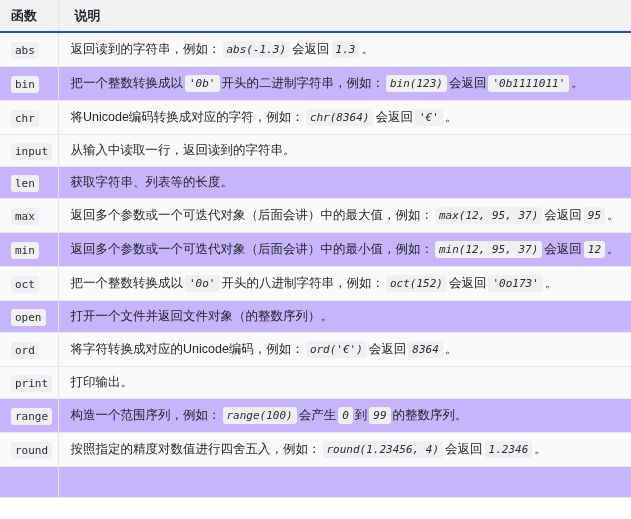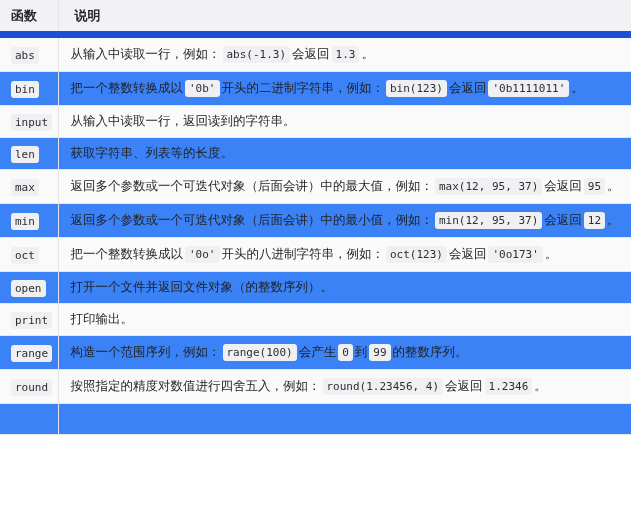--- a/index.html
+++ b/index.html
@@ -31,33 +31,33 @@
     vertical-align: middle;
     text-align: left;
   }
 
   .func-table thead th {
     background: #f2f2f5;
     height: 31px;
     font-size: 13px;
     font-weight: bold;
     color: #25262b;
-    border-bottom: 7px solid #1d4ed8;
+    border-bottom: 2px solid #1d4ed8;
   }
   .func-table thead th.h-name {
     padding-left: 11px;
     border-right: 1px solid #e4e4e8;
   }
   .func-table thead th.h-desc {
     padding-left: 16px;
   }
 
   .func-table tbody tr { height: 31px; }
   .func-table tbody tr.odd  td { background: #fafafa; }
-  .func-table tbody tr.even td { background: #3b82f6; }
+  .func-table tbody tr.even td { background: #c4b5fd; }
 
   .func-table tbody td.cell-name {
     border-right: 1px solid #e4e4e8;
     padding-left: 11px;
     white-space: nowrap;
   }
   .func-table tbody td.cell-desc {
     padding-left: 12px;
     padding-right: 6px;
     font-size: 12.5px;
@@ -74,20 +74,21 @@
     color: #2b2d31;
     background: #f0f0f3;
     border-radius: 3px;
     padding: 1px 4px;
     line-height: 15px;
     vertical-align: baseline;
   }
 
   .cell-desc .chip {
     margin: 8px 2px;
+    font-style: italic;
   }
 
   .txt { vertical-align: baseline; }
 </style>
 </head>
 <body>
 
 <table class="func-table">
   <colgroup>
     <col class="c-name">
@@ -95,49 +96,57 @@
   </colgroup>
   <thead>
     <tr>
       <th class="h-name">函数</th>
       <th class="h-desc">说明</th>
     </tr>
   </thead>
   <tbody id="table-body">
       <tr class="odd">
         <td class="cell-name"><span class="chip">abs</span></td>
-        <td class="cell-desc"><span class="txt">从输入中读取一行，例如：</span><span class="chip">abs(-1.3)</span><span class="txt">会返回</span><span class="chip">1.3</span><span class="txt">。</span></td>
+        <td class="cell-desc"><span class="txt">返回读到的字符串，例如：</span><span class="chip">abs(-1.3)</span><span class="txt">会返回</span><span class="chip">1.3</span><span class="txt">。</span></td>
       </tr>
       <tr class="even">
         <td class="cell-name"><span class="chip">bin</span></td>
         <td class="cell-desc"><span class="txt">把一个整数转换成以</span><span class="chip">'0b'</span><span class="txt">开头的二进制字符串，例如：</span><span class="chip">bin(123)</span><span class="txt">会返回</span><span class="chip">'0b1111011'</span><span class="txt">。</span></td>
+      </tr>
+      <tr class="odd">
+        <td class="cell-name"><span class="chip">chr</span></td>
+        <td class="cell-desc"><span class="txt">将Unicode编码转换成对应的字符，例如：</span><span class="chip">chr(8364)</span><span class="txt">会返回</span><span class="chip">'€'</span><span class="txt">。</span></td>
       </tr>
       <tr class="odd">
         <td class="cell-name"><span class="chip">input</span></td>
         <td class="cell-desc"><span class="txt">从输入中读取一行，返回读到的字符串。</span></td>
       </tr>
       <tr class="even">
         <td class="cell-name"><span class="chip">len</span></td>
         <td class="cell-desc"><span class="txt">获取字符串、列表等的长度。</span></td>
       </tr>
       <tr class="odd">
         <td class="cell-name"><span class="chip">max</span></td>
         <td class="cell-desc"><span class="txt">返回多个参数或一个可迭代对象（后面会讲）中的最大值，例如：</span><span class="chip">max(12, 95, 37)</span><span class="txt">会返回</span><span class="chip">95</span><span class="txt">。</span></td>
       </tr>
       <tr class="even">
         <td class="cell-name"><span class="chip">min</span></td>
         <td class="cell-desc"><span class="txt">返回多个参数或一个可迭代对象（后面会讲）中的最小值，例如：</span><span class="chip">min(12, 95, 37)</span><span class="txt">会返回</span><span class="chip">12</span><span class="txt">。</span></td>
       </tr>
       <tr class="odd">
         <td class="cell-name"><span class="chip">oct</span></td>
-        <td class="cell-desc"><span class="txt">把一个整数转换成以</span><span class="chip">'0o'</span><span class="txt">开头的八进制字符串，例如：</span><span class="chip">oct(123)</span><span class="txt">会返回</span><span class="chip">'0o173'</span><span class="txt">。</span></td>
+        <td class="cell-desc"><span class="txt">把一个整数转换成以</span><span class="chip">'0o'</span><span class="txt">开头的八进制字符串，例如：</span><span class="chip">oct(152)</span><span class="txt">会返回</span><span class="chip">'0o173'</span><span class="txt">。</span></td>
       </tr>
       <tr class="even">
         <td class="cell-name"><span class="chip">open</span></td>
         <td class="cell-desc"><span class="txt">打开一个文件并返回文件对象（的整数序列）。</span></td>
+      </tr>
+      <tr class="odd">
+        <td class="cell-name"><span class="chip">ord</span></td>
+        <td class="cell-desc"><span class="txt">将字符转换成对应的Unicode编码，例如：</span><span class="chip">ord('€')</span><span class="txt">会返回</span><span class="chip">8364</span><span class="txt">。</span></td>
       </tr>
       <tr class="odd">
         <td class="cell-name"><span class="chip">print</span></td>
         <td class="cell-desc"><span class="txt">打印输出。</span></td>
       </tr>
       <tr class="even">
         <td class="cell-name"><span class="chip">range</span></td>
         <td class="cell-desc"><span class="txt">构造一个范围序列，例如：</span><span class="chip">range(100)</span><span class="txt">会产生</span><span class="chip">0</span><span class="txt">到</span><span class="chip">99</span><span class="txt">的整数序列。</span></td>
       </tr>
       <tr class="odd">

